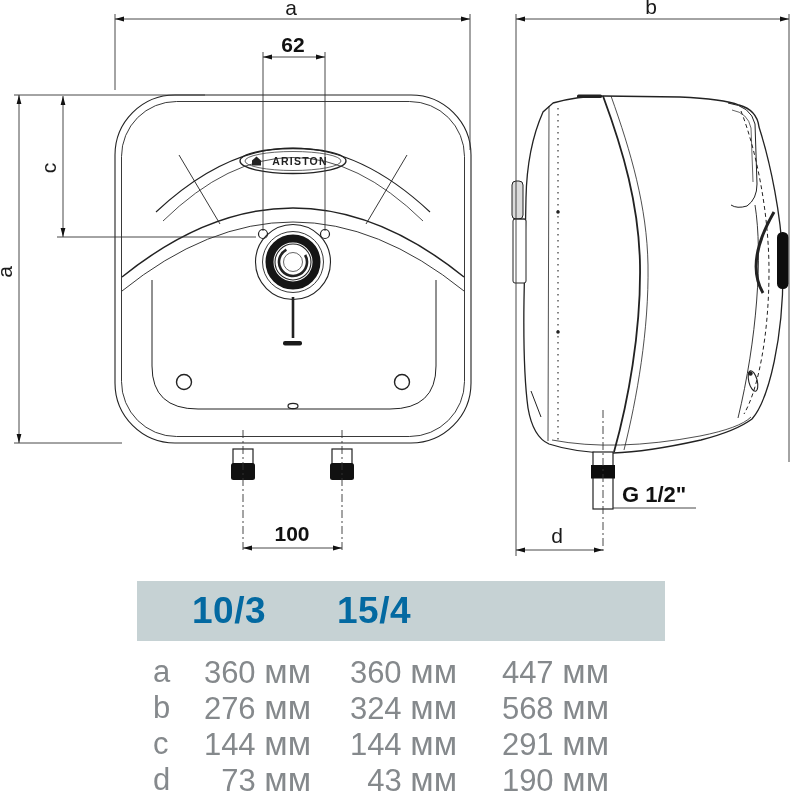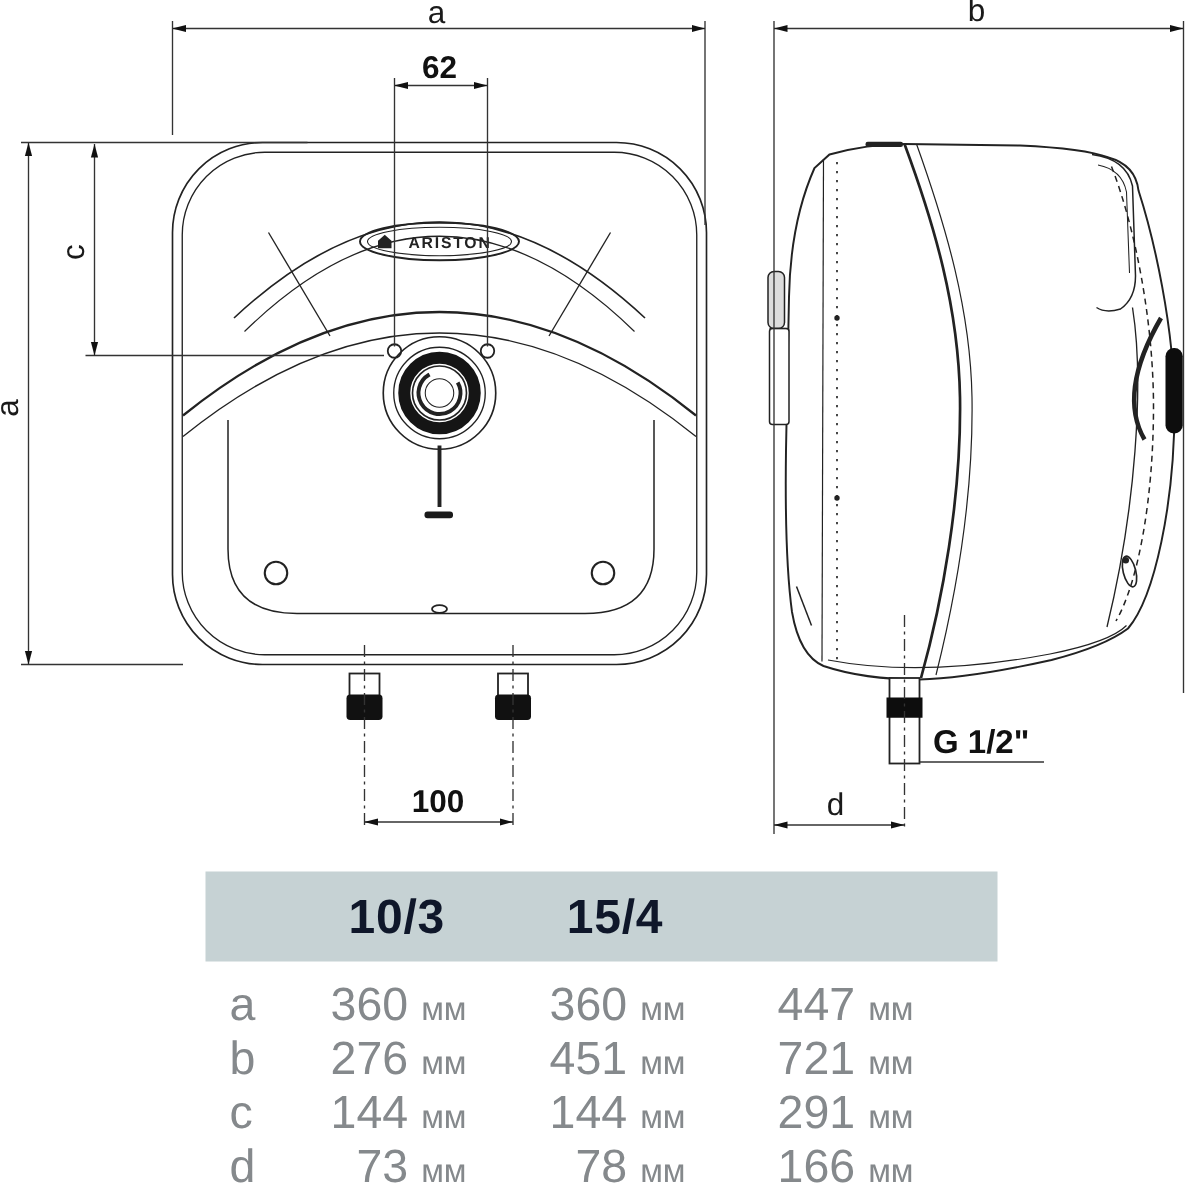--- a/index.html
+++ b/index.html
@@ -11,27 +11,27 @@
   .dimlabel{font-size:21px;fill:#1a1a1a;}
   .dimbold{font-size:21px;font-weight:bold;fill:#111;}
   .logotext{font-size:10.5px;font-weight:bold;letter-spacing:1.2px;fill:#222;}
 
   .tbl-header{
     position:absolute;left:137px;top:581px;width:528px;height:60px;
     background:#c6d2d4;display:grid;grid-template-columns:55px 145px 146px 152px;
     align-items:center;
   }
   .tbl-header .col{
-    text-align:center;font-weight:bold;font-size:32px;color:#0f172a;letter-spacing:0.5px;
+    font-weight:bold;font-size:37px;color:#0369a1;letter-spacing:0.5px;
   }
   .tbl-rows{position:absolute;left:137px;top:652px;width:528px;color:#85898c;}
   .trow{display:grid;grid-template-columns:55px 145px 146px 152px;height:36px;align-items:center;}
   .row-label{font-size:31px;font-weight:300;padding-left:16px;}
   .val{text-align:right;padding-right:26px;font-size:31px;font-weight:300;white-space:nowrap;}
-  .unit{font-size:22px;}
+  .unit{font-size:34px;}
 </style>
 </head>
 <body>
 
 
 
 <svg width="800" height="575" viewBox="0 0 800 575">
   <defs>
     <marker id="ae" orient="auto" markerUnits="userSpaceOnUse" markerWidth="12" markerHeight="8" refX="9" refY="3">
       <path d="M9,3 L0,0.6 L0,5.4 Z" fill="#111"></path>
@@ -156,31 +156,31 @@
 <div class="tbl-rows">
   <div class="trow">
     <div class="row-label">a</div>
     <div class="val"><span>360</span> <span class="unit">мм</span></div>
     <div class="val"><span>360</span> <span class="unit">мм</span></div>
     <div class="val"><span>447</span> <span class="unit">мм</span></div>
   </div>
   <div class="trow">
     <div class="row-label">b</div>
     <div class="val"><span>276</span> <span class="unit">мм</span></div>
-    <div class="val"><span>451</span> <span class="unit">мм</span></div>
-    <div class="val"><span>721</span> <span class="unit">мм</span></div>
+    <div class="val"><span>324</span> <span class="unit">мм</span></div>
+    <div class="val"><span>568</span> <span class="unit">мм</span></div>
   </div>
   <div class="trow">
     <div class="row-label">c</div>
     <div class="val"><span>144</span> <span class="unit">мм</span></div>
     <div class="val"><span>144</span> <span class="unit">мм</span></div>
     <div class="val"><span>291</span> <span class="unit">мм</span></div>
   </div>
   <div class="trow">
     <div class="row-label">d</div>
     <div class="val"><span>73</span> <span class="unit">мм</span></div>
-    <div class="val"><span>78</span> <span class="unit">мм</span></div>
-    <div class="val"><span>166</span> <span class="unit">мм</span></div>
+    <div class="val"><span>43</span> <span class="unit">мм</span></div>
+    <div class="val"><span>190</span> <span class="unit">мм</span></div>
   </div>
 </div>
 
 
 
 
 </body></html>

